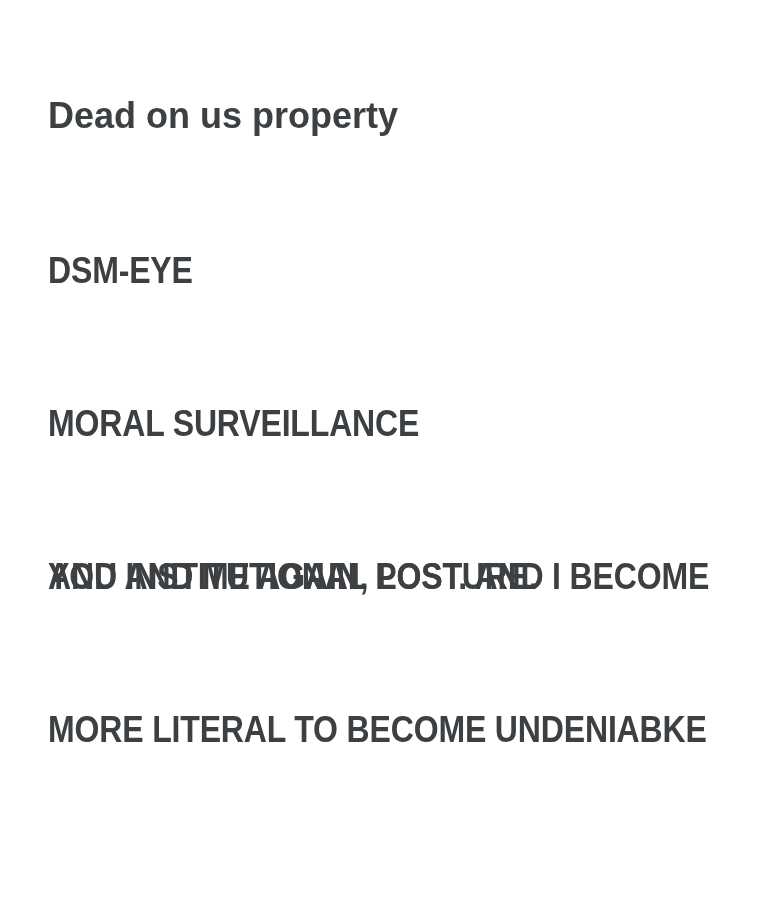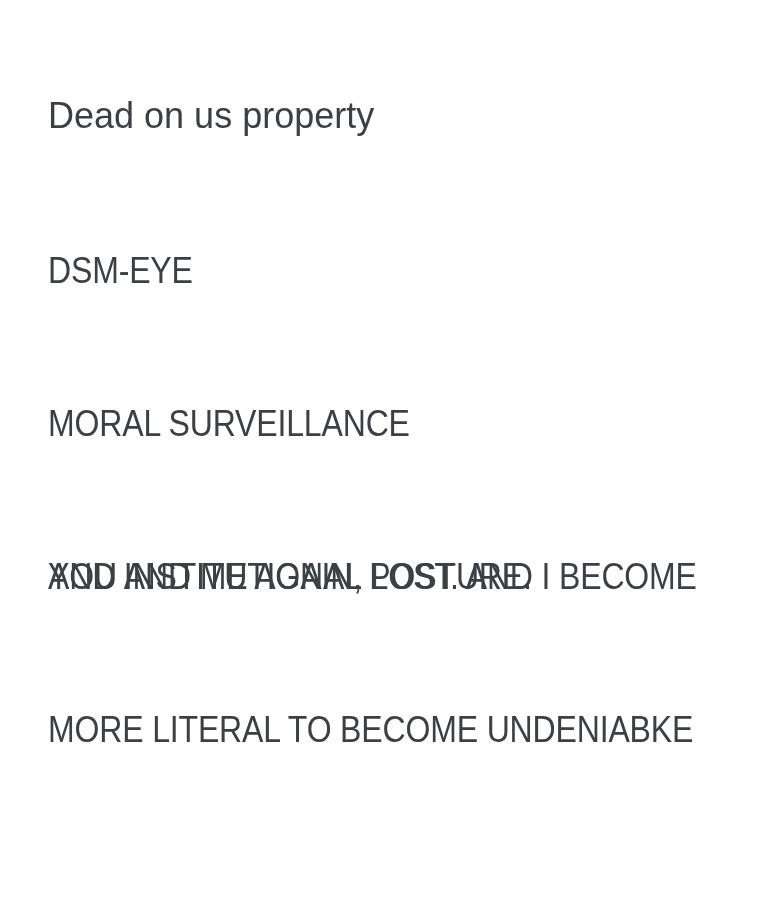--- a/index.html
+++ b/index.html
@@ -11,20 +11,21 @@
     height: 900px;
     background: #ffffff;
     overflow: hidden;
     position: relative;
     font-family: "Liberation Sans", sans-serif;
     color: #3d4043;
   }
   .page {
     position: absolute;
     inset: 0;
+    font-weight: bold;
   }
   .para {
     position: absolute;
     left: 48px;
     right: 0;
     font-size: 36px;
     line-height: 51px;
     white-space: pre;
   }
   

